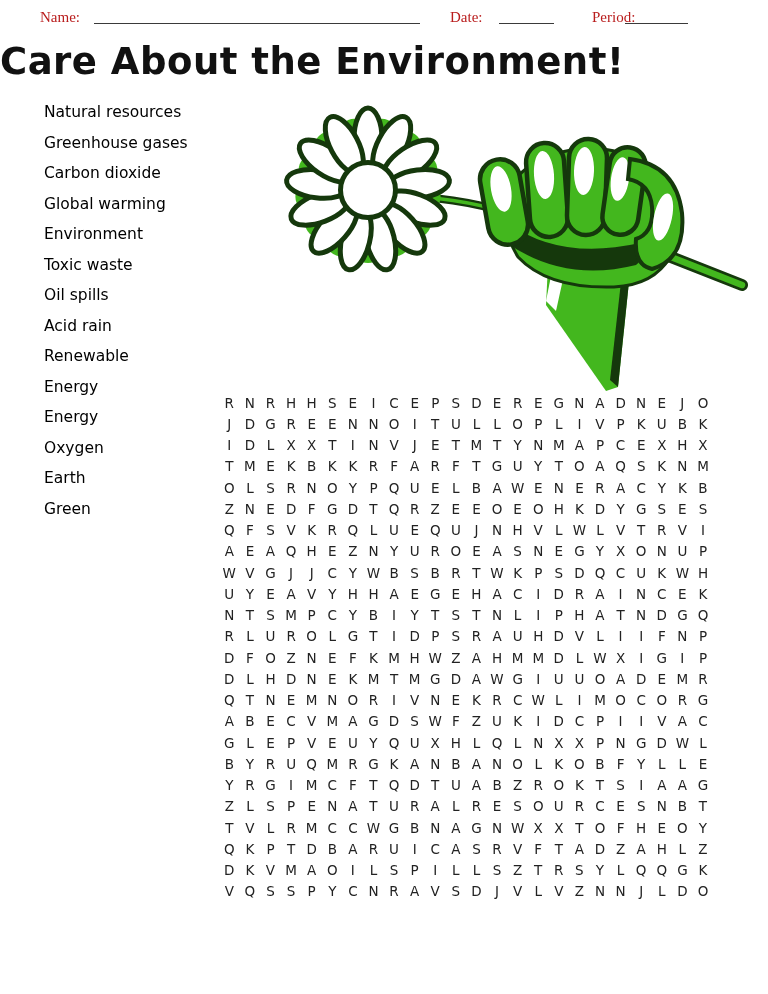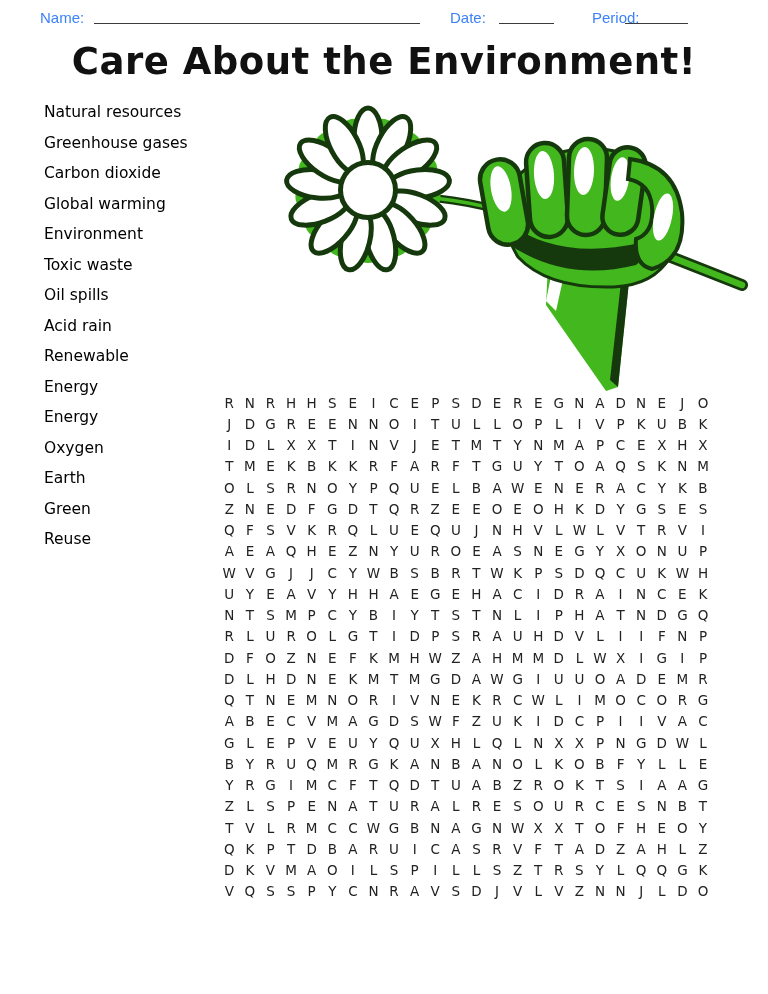--- a/index.html
+++ b/index.html
@@ -2,32 +2,32 @@
 <html style="--green: #43B71E; --dark: #15380C;"><head>
 <meta charset="utf-8">
 <style>
   :root { --green:#43B71E; --dark:#15380C; }
   * { margin:0; padding:0; box-sizing:border-box; }
   body { background:#ffffff; font-family:"DejaVu Sans", sans-serif; }
   .page { position:relative; width:768px; height:994px; background:#ffffff; overflow:hidden; }
 
   
   .hdr { position:absolute; top:6px; left:0; width:768px; height:28px;
-         font-family:Liberation Sans, sans-serif; font-size:15px; color:#3b82f6; }
+         font-family:Liberation Serif, serif; font-size:15px; color:#b91c1c; }
   .hdr .label { position:absolute; top:3px; }
   .lbl-name { left:40px; }
   .lbl-date { left:450px; }
   .lbl-period { left:592px; }
   .blank { position:absolute; top:3px; height:15px; border-bottom:1.6px solid #3a3a3a; }
   .line-name { left:94px; width:326px; }
   .line-date { left:499px; width:55px; }
   .line-period { left:625px; width:63px; }
 
   
-  .title { position:absolute; top:40px; left:0; width:768px; text-align:center;
+  .title { position:absolute; top:40px; left:0; width:768px; 
            font-size:37px; font-weight:bold; color:#111; letter-spacing:0.5px; }
 
   
   .words { position:absolute; top:101px; left:44px; list-style:none;
            font-size:15.5px; color:#000; }
   .words li { height:30.5px; line-height:22px; white-space:nowrap; }
 
   
   .art { position:absolute; left:280px; top:95px; width:488px; height:300px; }
   .fill-green { fill:var(--green); }
@@ -67,21 +67,20 @@
       <li>Environment</li>
       <li>Toxic waste</li>
       <li>Oil spills</li>
       <li>Acid rain</li>
       <li>Renewable</li>
       <li>Energy</li>
       <li>Energy</li>
       <li>Oxygen</li>
       <li>Earth</li>
       <li>Green</li>
-      <li>Reuse</li>
     </ul>
 
   <svg class="art" viewBox="0 0 488 300">
 
     <g>
       <path d="M112,100 C152,102 194,106 234,120" fill="none" class="stroke-dark" stroke-width="8" stroke-linecap="round"></path>
       <path d="M112,100 C152,102 194,106 234,120" fill="none" class="stroke-green" stroke-width="3.5" stroke-linecap="round"></path>
       <path d="M330,138 L462,190" fill="none" class="stroke-dark" stroke-width="12" stroke-linecap="round"></path>
       <path d="M330,138 L462,190" fill="none" class="stroke-green" stroke-width="6.5" stroke-linecap="round"></path>
     </g>

